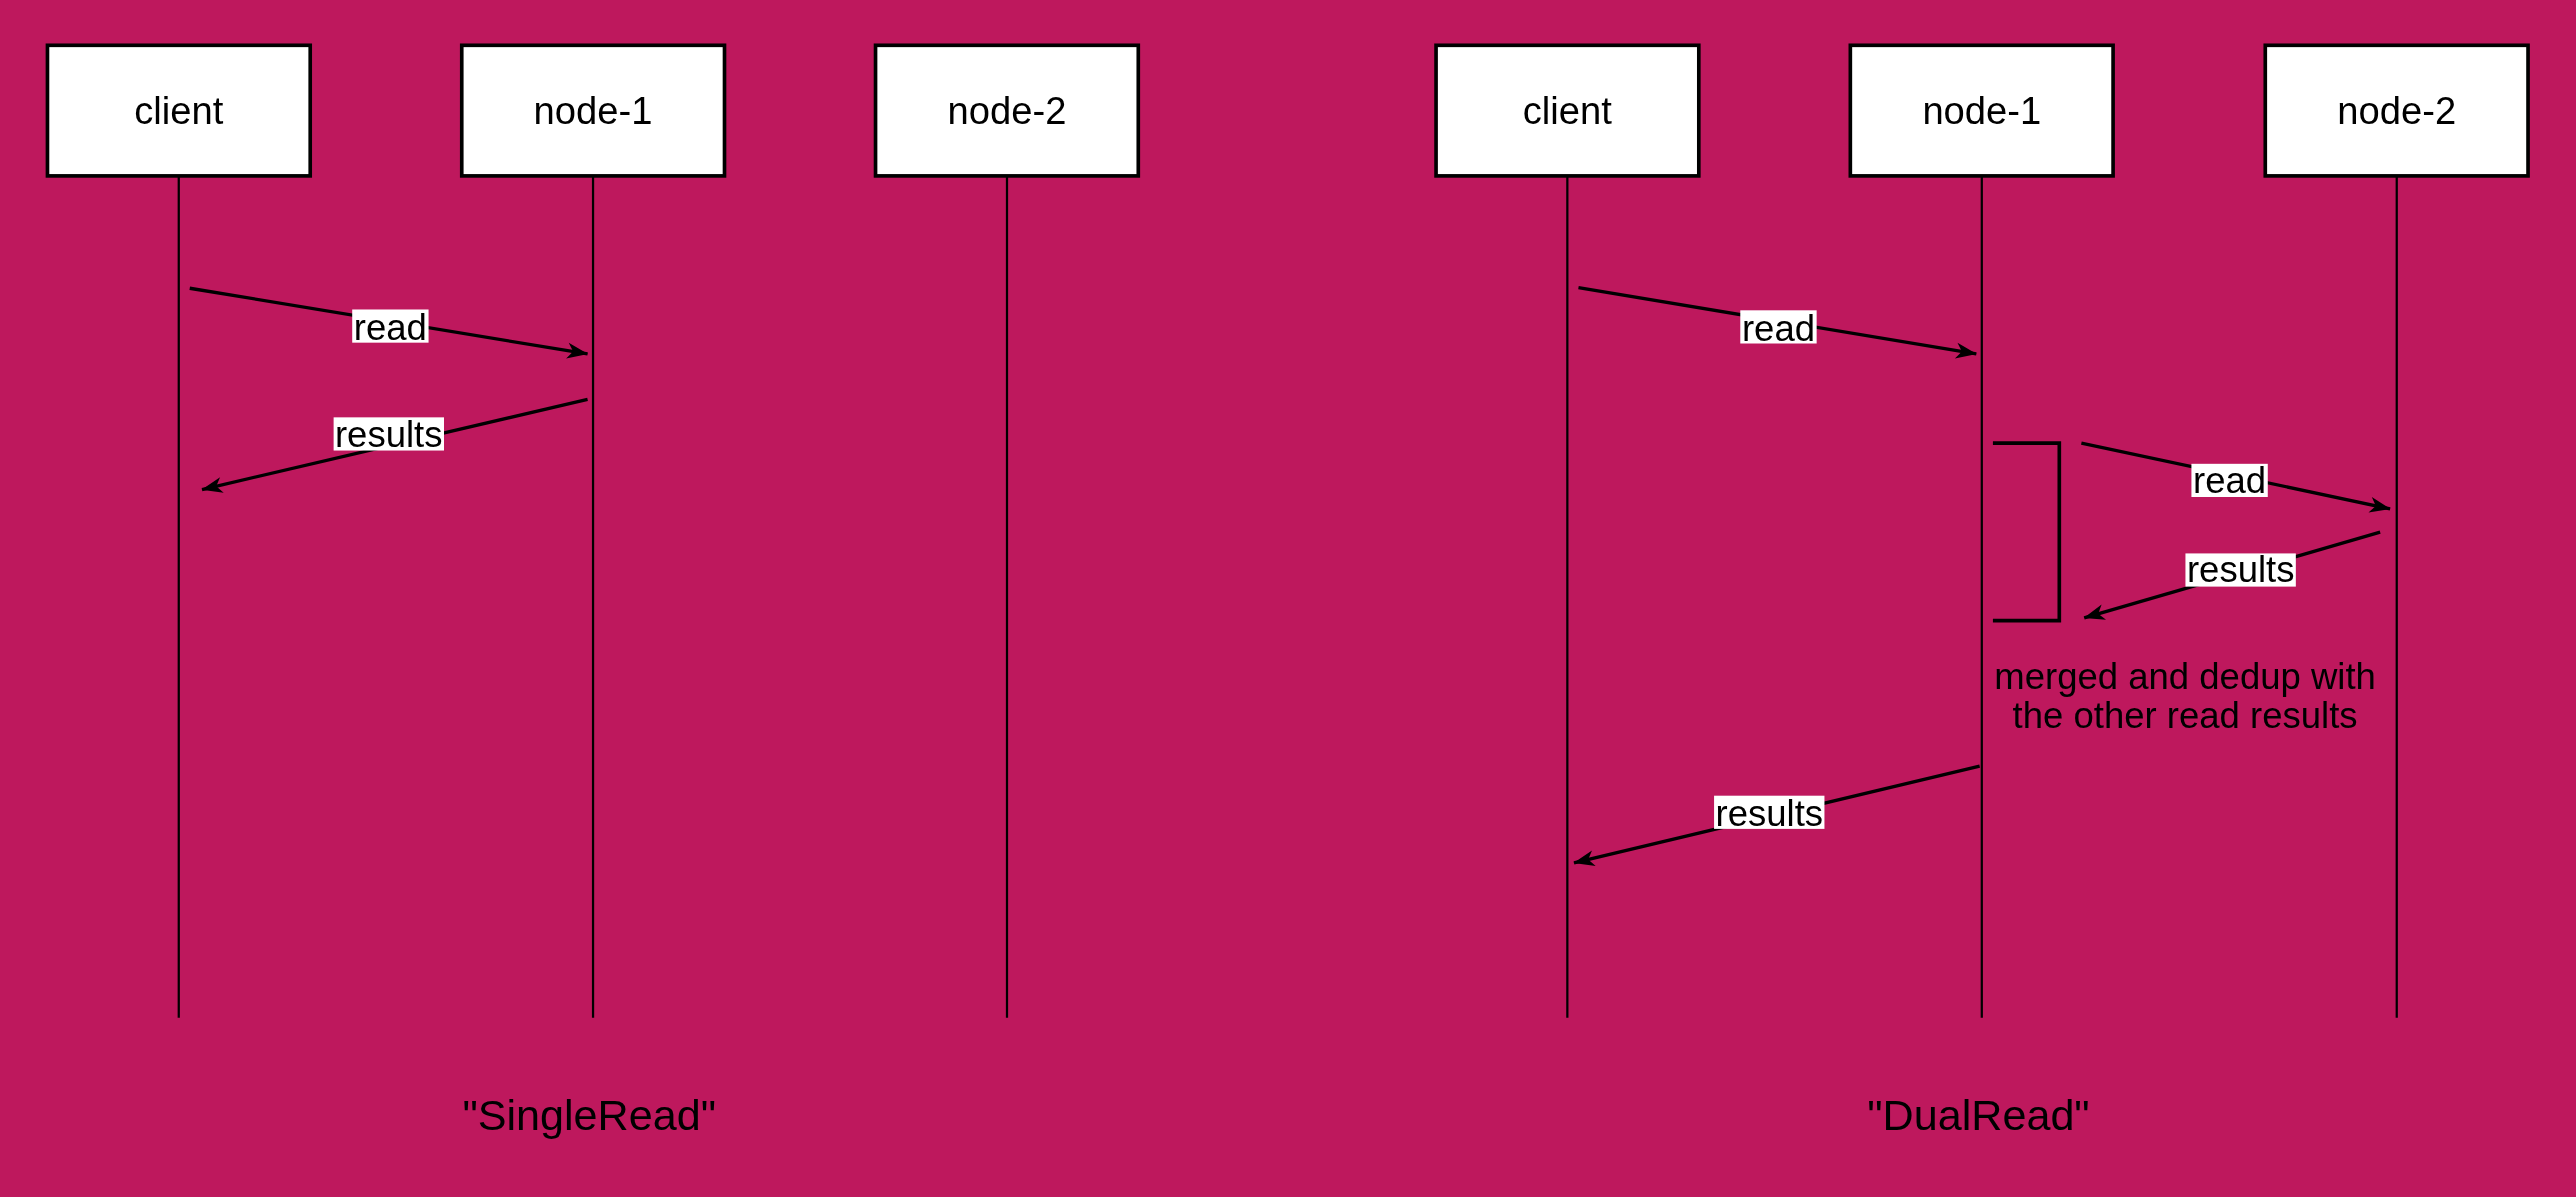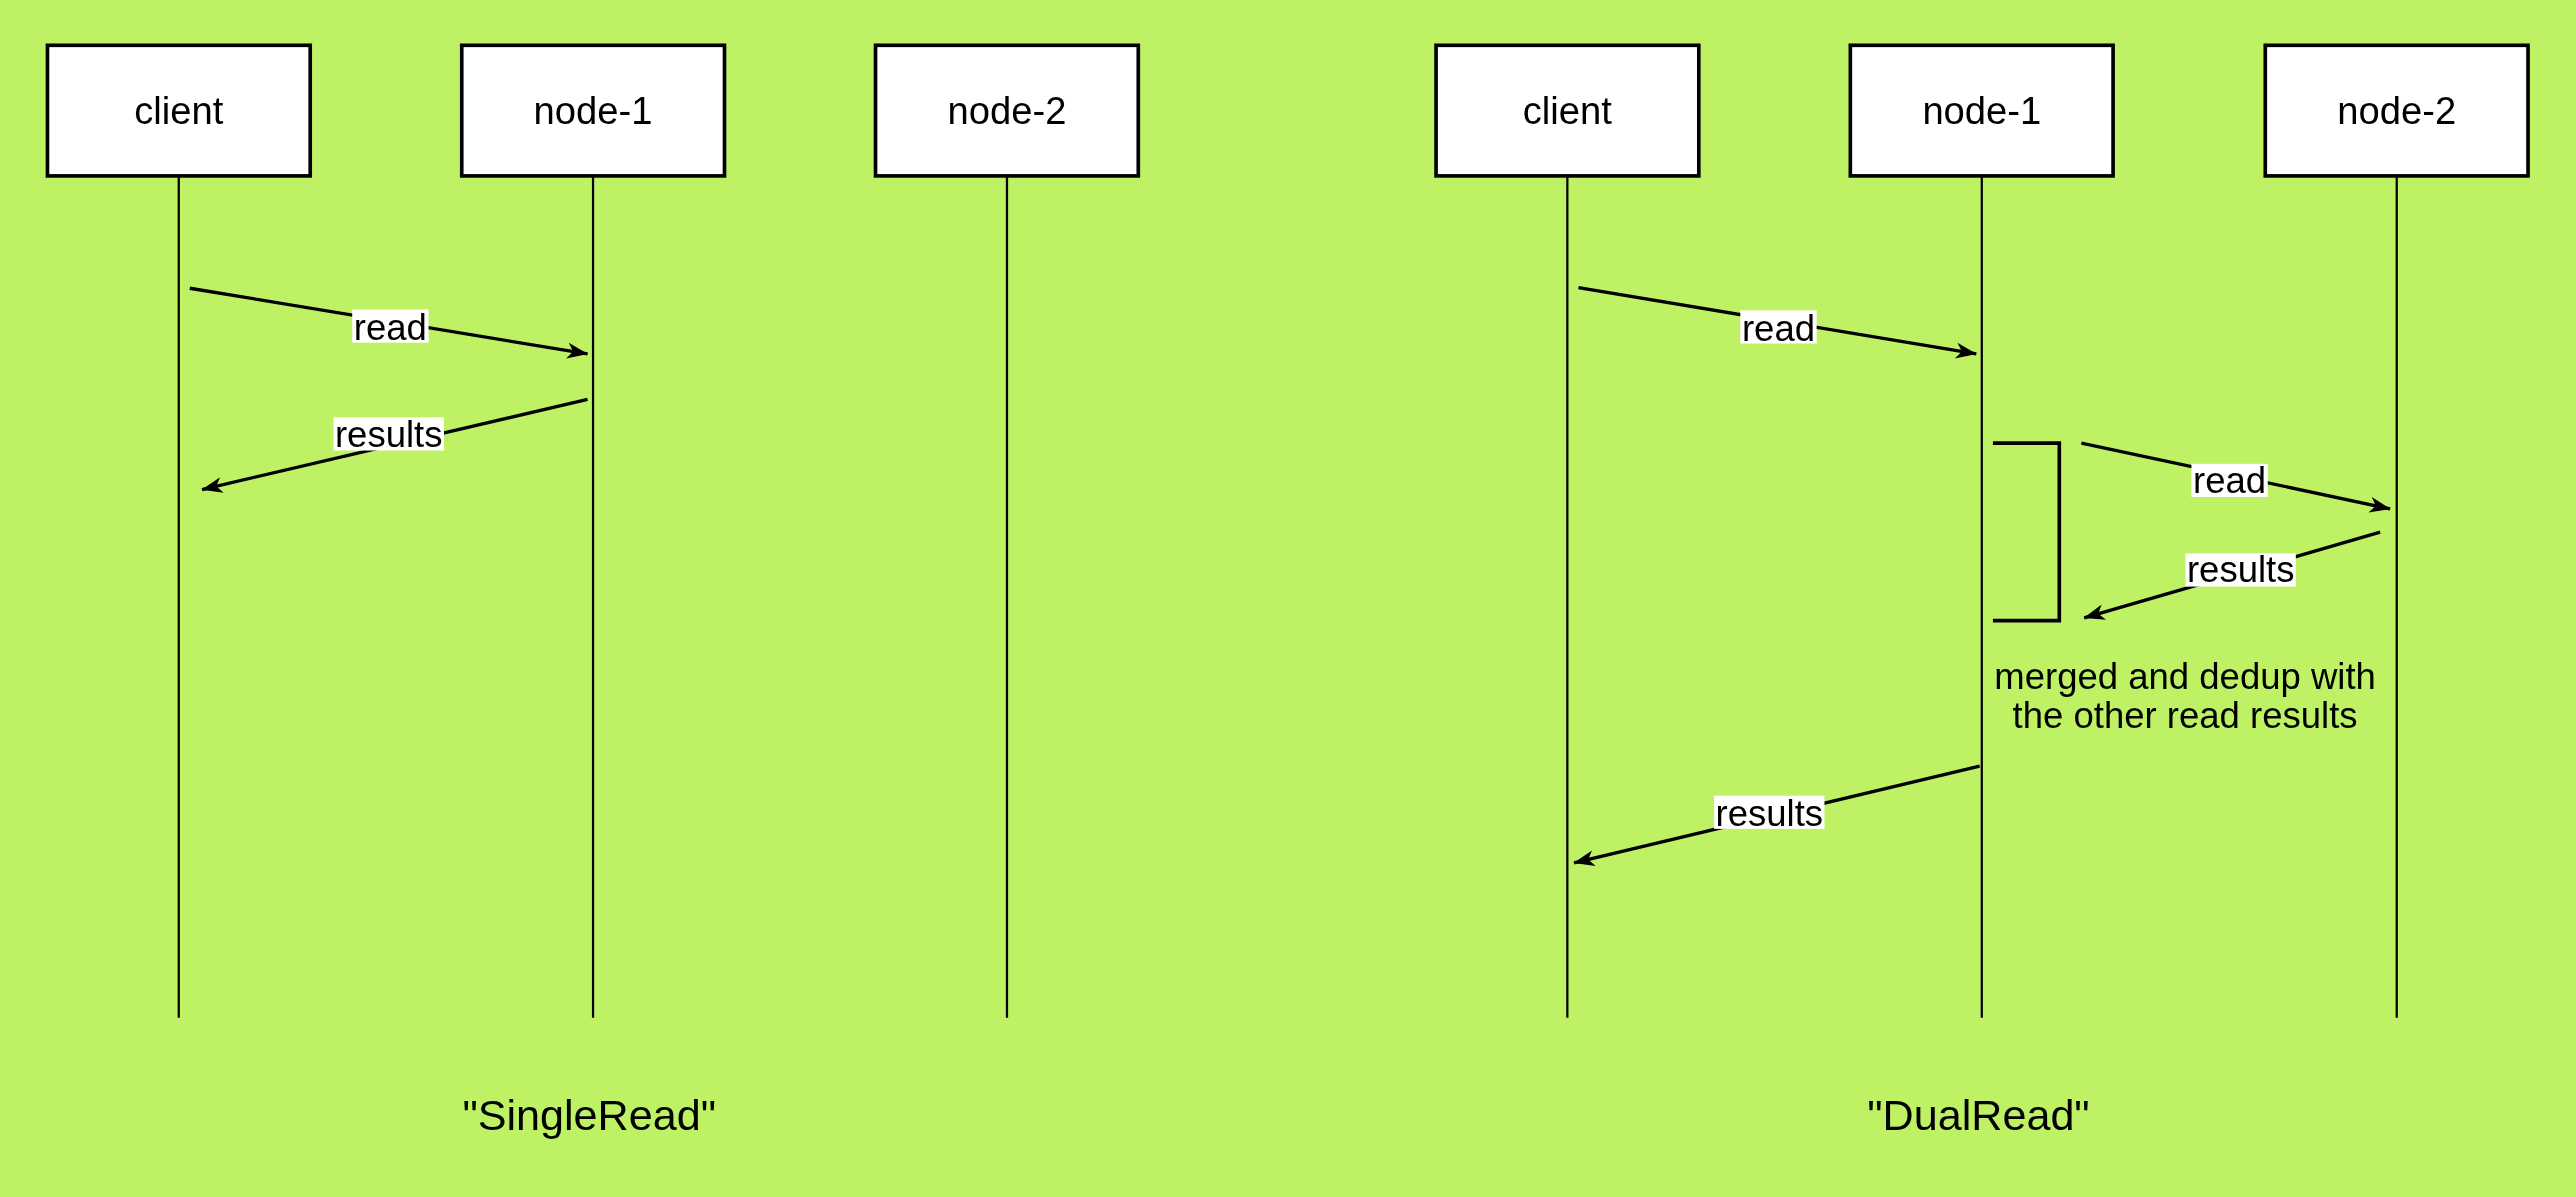--- a/index.html
+++ b/index.html
@@ -3,21 +3,21 @@
 <meta charset="utf-8">
 <style>
   html, body {
     margin: 0;
     padding: 0;
     background: #ffffff;
   }
   .canvas-wrap {
     width: 2576px;
     height: 1197px;
-    background: #bef264;
+    background: #be185d;
     overflow: hidden;
   }
   svg {
     display: block;
   }
   .actor-box {
     fill: #ffffff;
     stroke: #000000;
     stroke-width: 2.2;
   }

